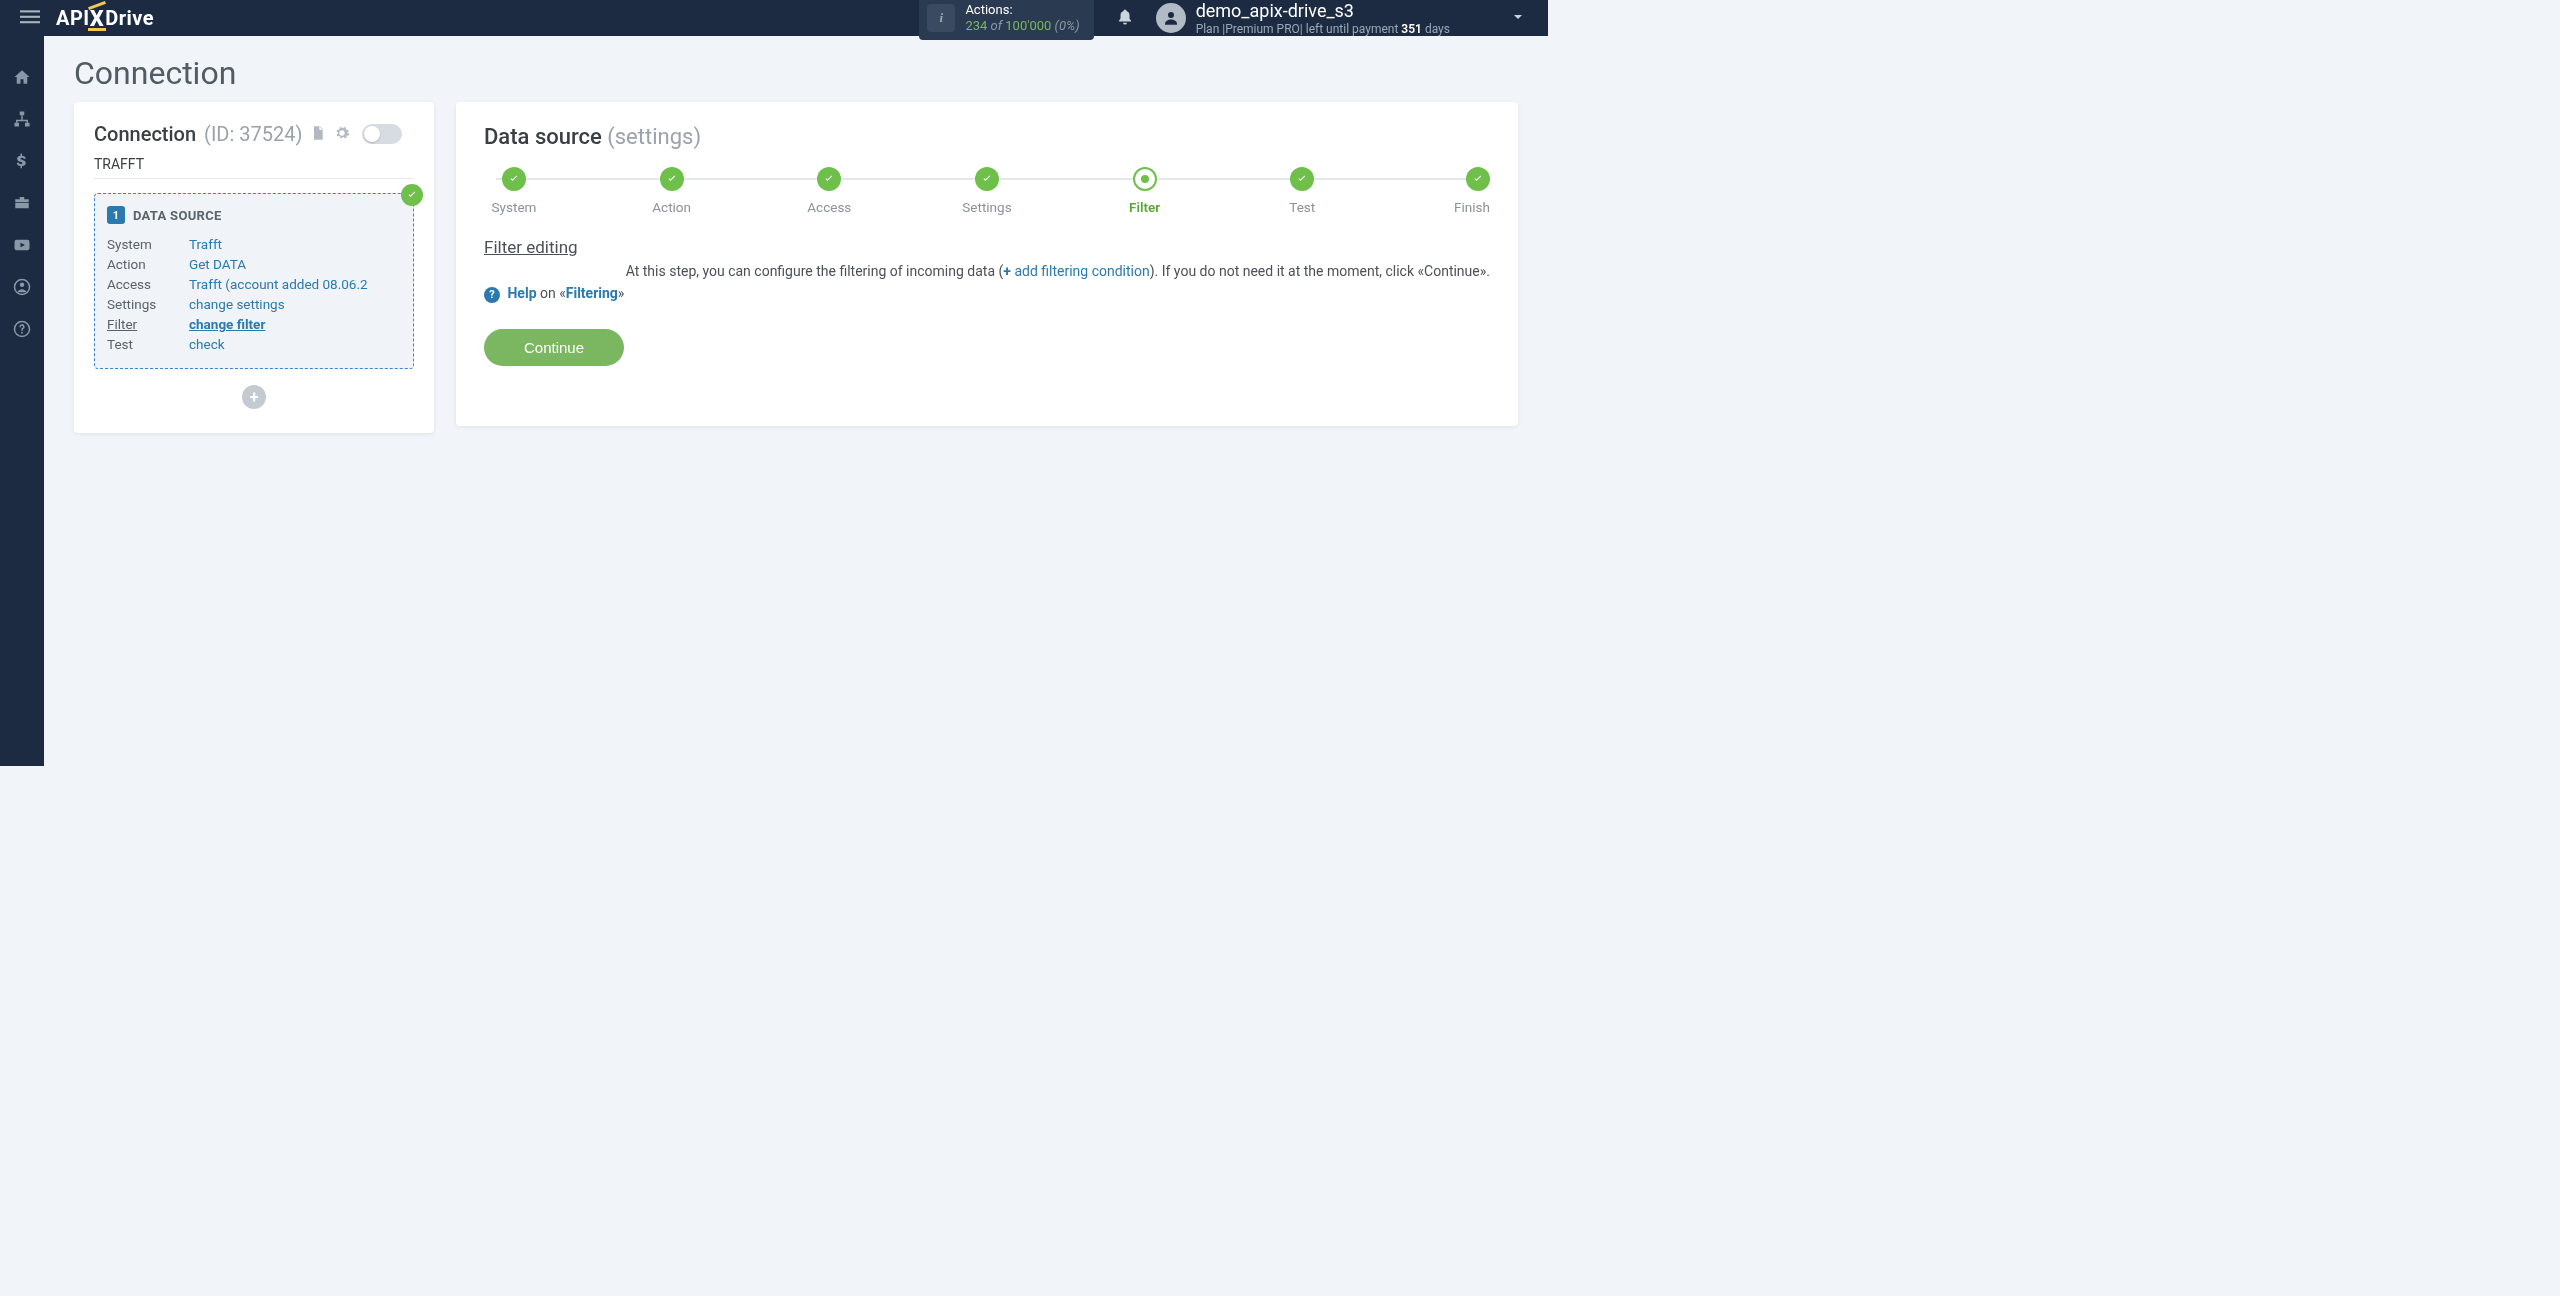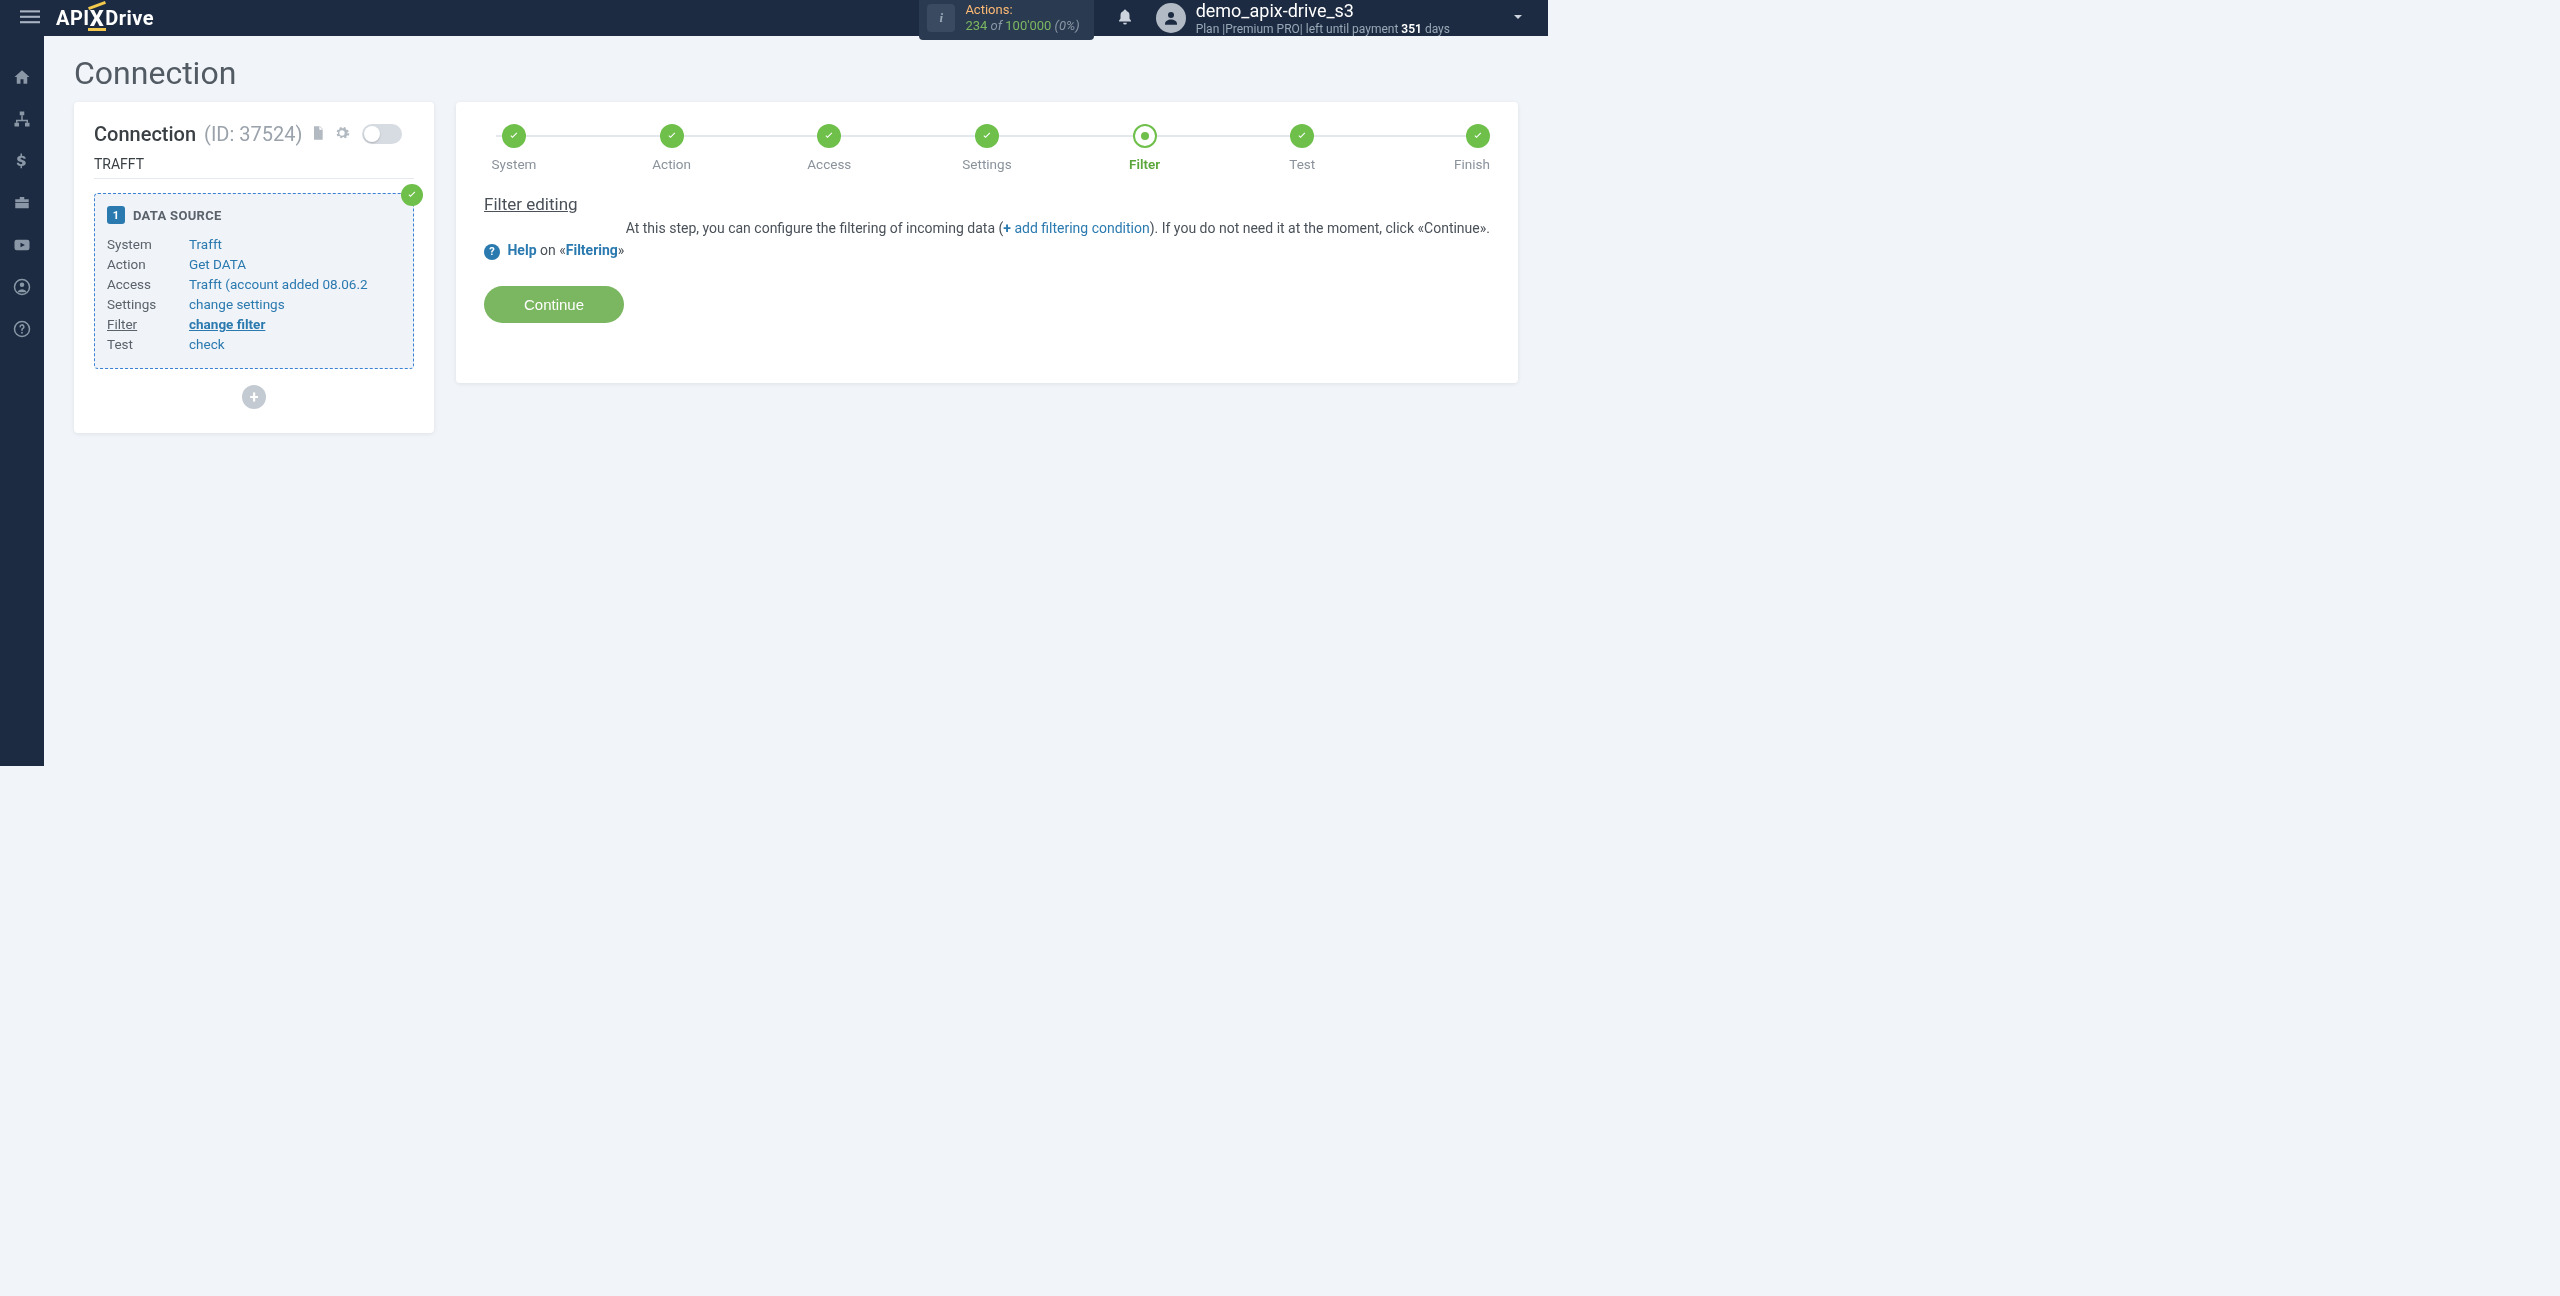--- a/index.html
+++ b/index.html
@@ -11,21 +11,21 @@
 .logo .api { color: #fff; }
 .logo .xwrap { position: relative; display: inline-block; }
 .logo .x { color: #fff; font-weight: 800; font-size: 22px; }
 .logo .drive { color: #fff; margin-left: 1px; }
 .logo .underline { position: absolute; bottom: 0; left: -2px; right: -2px; height: 3px; background: #f2c94c; }
 .logo .slash { position: absolute; top: -2px; left: 50%; width: 18px; height: 3px; background: #f2c94c; transform: translateX(-50%) rotate(-20deg); }
 .top-spacer { flex: 1; }
 .actions-box { background: #2a3a50; border-radius: 4px; padding: 6px 14px 6px 8px; display: flex; align-items: center; gap: 10px; font-size: 13px; }
 .info-badge { background: #3a4a60; border-radius: 4px; width: 28px; height: 28px; display: flex; align-items: center; justify-content: center; color: #9aa8b8; font-style: italic; font-weight: 700; font-family: Georgia, serif; }
 .actions-text { line-height: 1.2; }
-.actions-row1 { color: #fdba74; }
+.actions-row1 { color: #ffffff; }
 .actions-row2 .v1 { color: #7bb661; }
 .actions-row2 .v2 { color: #8a97a6; font-style: italic; }
 .actions-row2 .v3 { color: #7bb661; }
 .actions-row2 .v4 { color: #8a97a6; font-style: italic; }
 .bell { margin: 0 22px; color: #cdd4dd; cursor: pointer; }
 .bell svg { width: 18px; height: 18px; }
 .user-box { display: flex; align-items: center; gap: 10px; cursor: pointer; }
 .avatar { width: 30px; height: 30px; border-radius: 50%; background: #b1bac5; display: flex; align-items: center; justify-content: center; }
 .avatar svg { width: 18px; height: 18px; fill: #1c2b41; }
 .user-text { line-height: 1.2; }
@@ -258,20 +258,23 @@
                 <div class="ds-label">Test</div>
                 <div class="ds-value">check</div>
               </div>
             </div>
         </div>
 
         <div class="add-circle">+</div>
       </div>
 
       <div class="card card-right">
+        <div class="right-title">
+          <span>Data source</span> <span class="sub">(settings)</span>
+        </div>
 
         <div class="stepper">
           <div class="stepper-line"></div>
         <div class="step done">
               <div class="dot">
                 <svg viewBox="0 0 24 24">
                   <path d="M9 16l-4-4 1.5-1.5L9 13l8-8L18.5 6.5z"></path>
                 </svg>
               </div>
               <div class="lbl">System</div>

